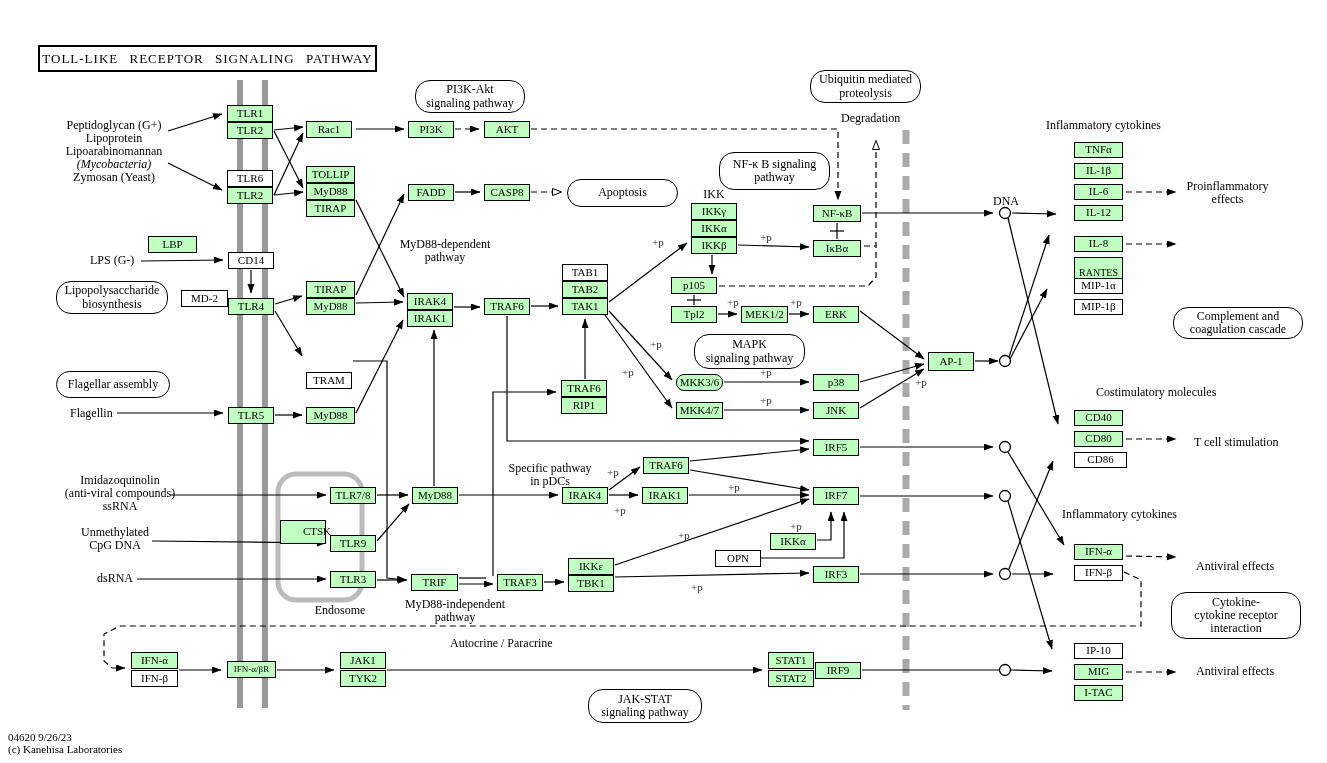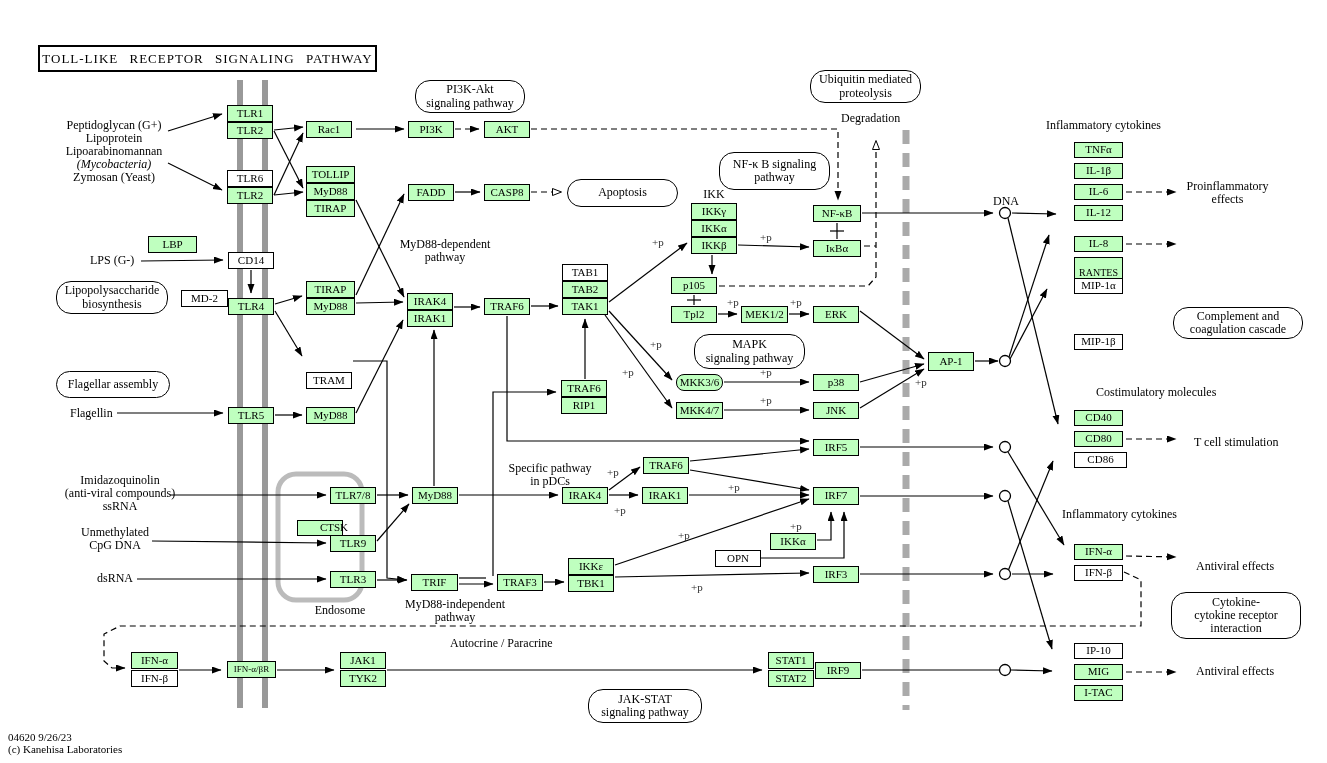--- a/index.html
+++ b/index.html
@@ -193,21 +193,21 @@
       <div class="node g" style="left: 561px; top: 397px; width: 46px; height: 17px;">RIP1</div>
       <div class="node g" style="left: 813px; top: 439px; width: 46px; height: 17px;">IRF5</div>
       <div class="node g" style="left: 643px; top: 457px; width: 46px; height: 17px;">TRAF6</div>
       <div class="node g" style="left: 562px; top: 487px; width: 46px; height: 17px;">IRAK4</div>
       <div class="node g" style="left: 642px; top: 487px; width: 46px; height: 17px;">IRAK1</div>
       <div class="node g" style="left: 813px; top: 487px; width: 46px; height: 18px;">IRF7</div>
       <div class="node g" style="left: 770px; top: 533px; width: 46px; height: 17px;">IKKα</div>
       <div class="node w" style="left: 715px; top: 550px; width: 46px; height: 17px;">OPN</div>
       <div class="node g" style="left: 412px; top: 487px; width: 46px; height: 17px;">MyD88</div>
       <div class="node g" style="left: 330px; top: 487px; width: 46px; height: 17px;">TLR7/8</div>
-      <div class="node g" style="left: 297px; top: 520px; width: 46px; height: 16px; padding-left: 28px;">CTSK</div>
+      <div class="node g" style="left: 280px; top: 520px; width: 46px; height: 24px; padding-left: 28px;">CTSK</div>
       <div class="node g" style="left: 330px; top: 535px; width: 46px; height: 17px;">TLR9</div>
       <div class="node g" style="left: 330px; top: 571px; width: 46px; height: 17px;">TLR3</div>
       <div class="node g" style="left: 411px; top: 574px; width: 47px; height: 17px;">TRIF</div>
       <div class="node g" style="left: 497px; top: 574px; width: 46px; height: 17px;">TRAF3</div>
       <div class="node g" style="left: 568px; top: 558px; width: 46px; height: 17px;">IKKε</div>
       <div class="node g" style="left: 568px; top: 575px; width: 46px; height: 17px;">TBK1</div>
       <div class="node g" style="left: 813px; top: 566px; width: 46px; height: 17px;">IRF3</div>
       <div class="node g" style="left: 131px; top: 652px; width: 47px; height: 17px;">IFN-α</div>
       <div class="node w" style="left: 131px; top: 670px; width: 47px; height: 17px;">IFN-β</div>
       <div class="node g" style="left: 227px; top: 661px; width: 49px; height: 17px; font-size: 9px;">IFN-α/βR</div>
@@ -216,21 +216,21 @@
       <div class="node g" style="left: 768px; top: 652px; width: 46px; height: 17px;">STAT1</div>
       <div class="node g" style="left: 768px; top: 670px; width: 46px; height: 17px;">STAT2</div>
       <div class="node g" style="left: 815px; top: 662px; width: 46px; height: 17px;">IRF9</div>
       <div class="node g" style="left: 1074px; top: 142px; width: 49px; height: 16px;">TNFα</div>
       <div class="node g" style="left: 1074px; top: 163px; width: 49px; height: 16px;">IL-1β</div>
       <div class="node g" style="left: 1074px; top: 184px; width: 49px; height: 16px;">IL-6</div>
       <div class="node g" style="left: 1074px; top: 205px; width: 49px; height: 16px;">IL-12</div>
       <div class="node g" style="left: 1074px; top: 236px; width: 49px; height: 16px;">IL-8</div>
       <div class="node g" style="left: 1074px; top: 257px; width: 49px; height: 32px; font-size: 10px;">RANTES</div>
       <div class="node w" style="left: 1074px; top: 278px; width: 49px; height: 16px;">MIP-1α</div>
-      <div class="node w" style="left: 1074px; top: 299px; width: 49px; height: 16px; margin-top: 35px;">MIP-1β</div>
+      <div class="node w" style="left: 1074px; top: 299px; width: 49px; height: 16px;">MIP-1β</div>
       <div class="node g" style="left: 1074px; top: 410px; width: 49px; height: 16px;">CD40</div>
       <div class="node g" style="left: 1074px; top: 431px; width: 49px; height: 16px;">CD80</div>
       <div class="node w" style="left: 1074px; top: 452px; width: 53px; height: 16px;">CD86</div>
       <div class="node g" style="left: 1074px; top: 544px; width: 49px; height: 16px;">IFN-α</div>
       <div class="node w" style="left: 1074px; top: 565px; width: 49px; height: 16px;">IFN-β</div>
       <div class="node w" style="left: 1074px; top: 643px; width: 49px; height: 16px;">IP-10</div>
       <div class="node g" style="left: 1074px; top: 664px; width: 49px; height: 16px;">MIG</div>
       <div class="node g" style="left: 1074px; top: 685px; width: 49px; height: 16px;">I-TAC</div>
       <div class="node p" style="left: 415px; top: 80px; width: 110px; height: 33px;">PI3K-Akt
 signaling pathway</div>

